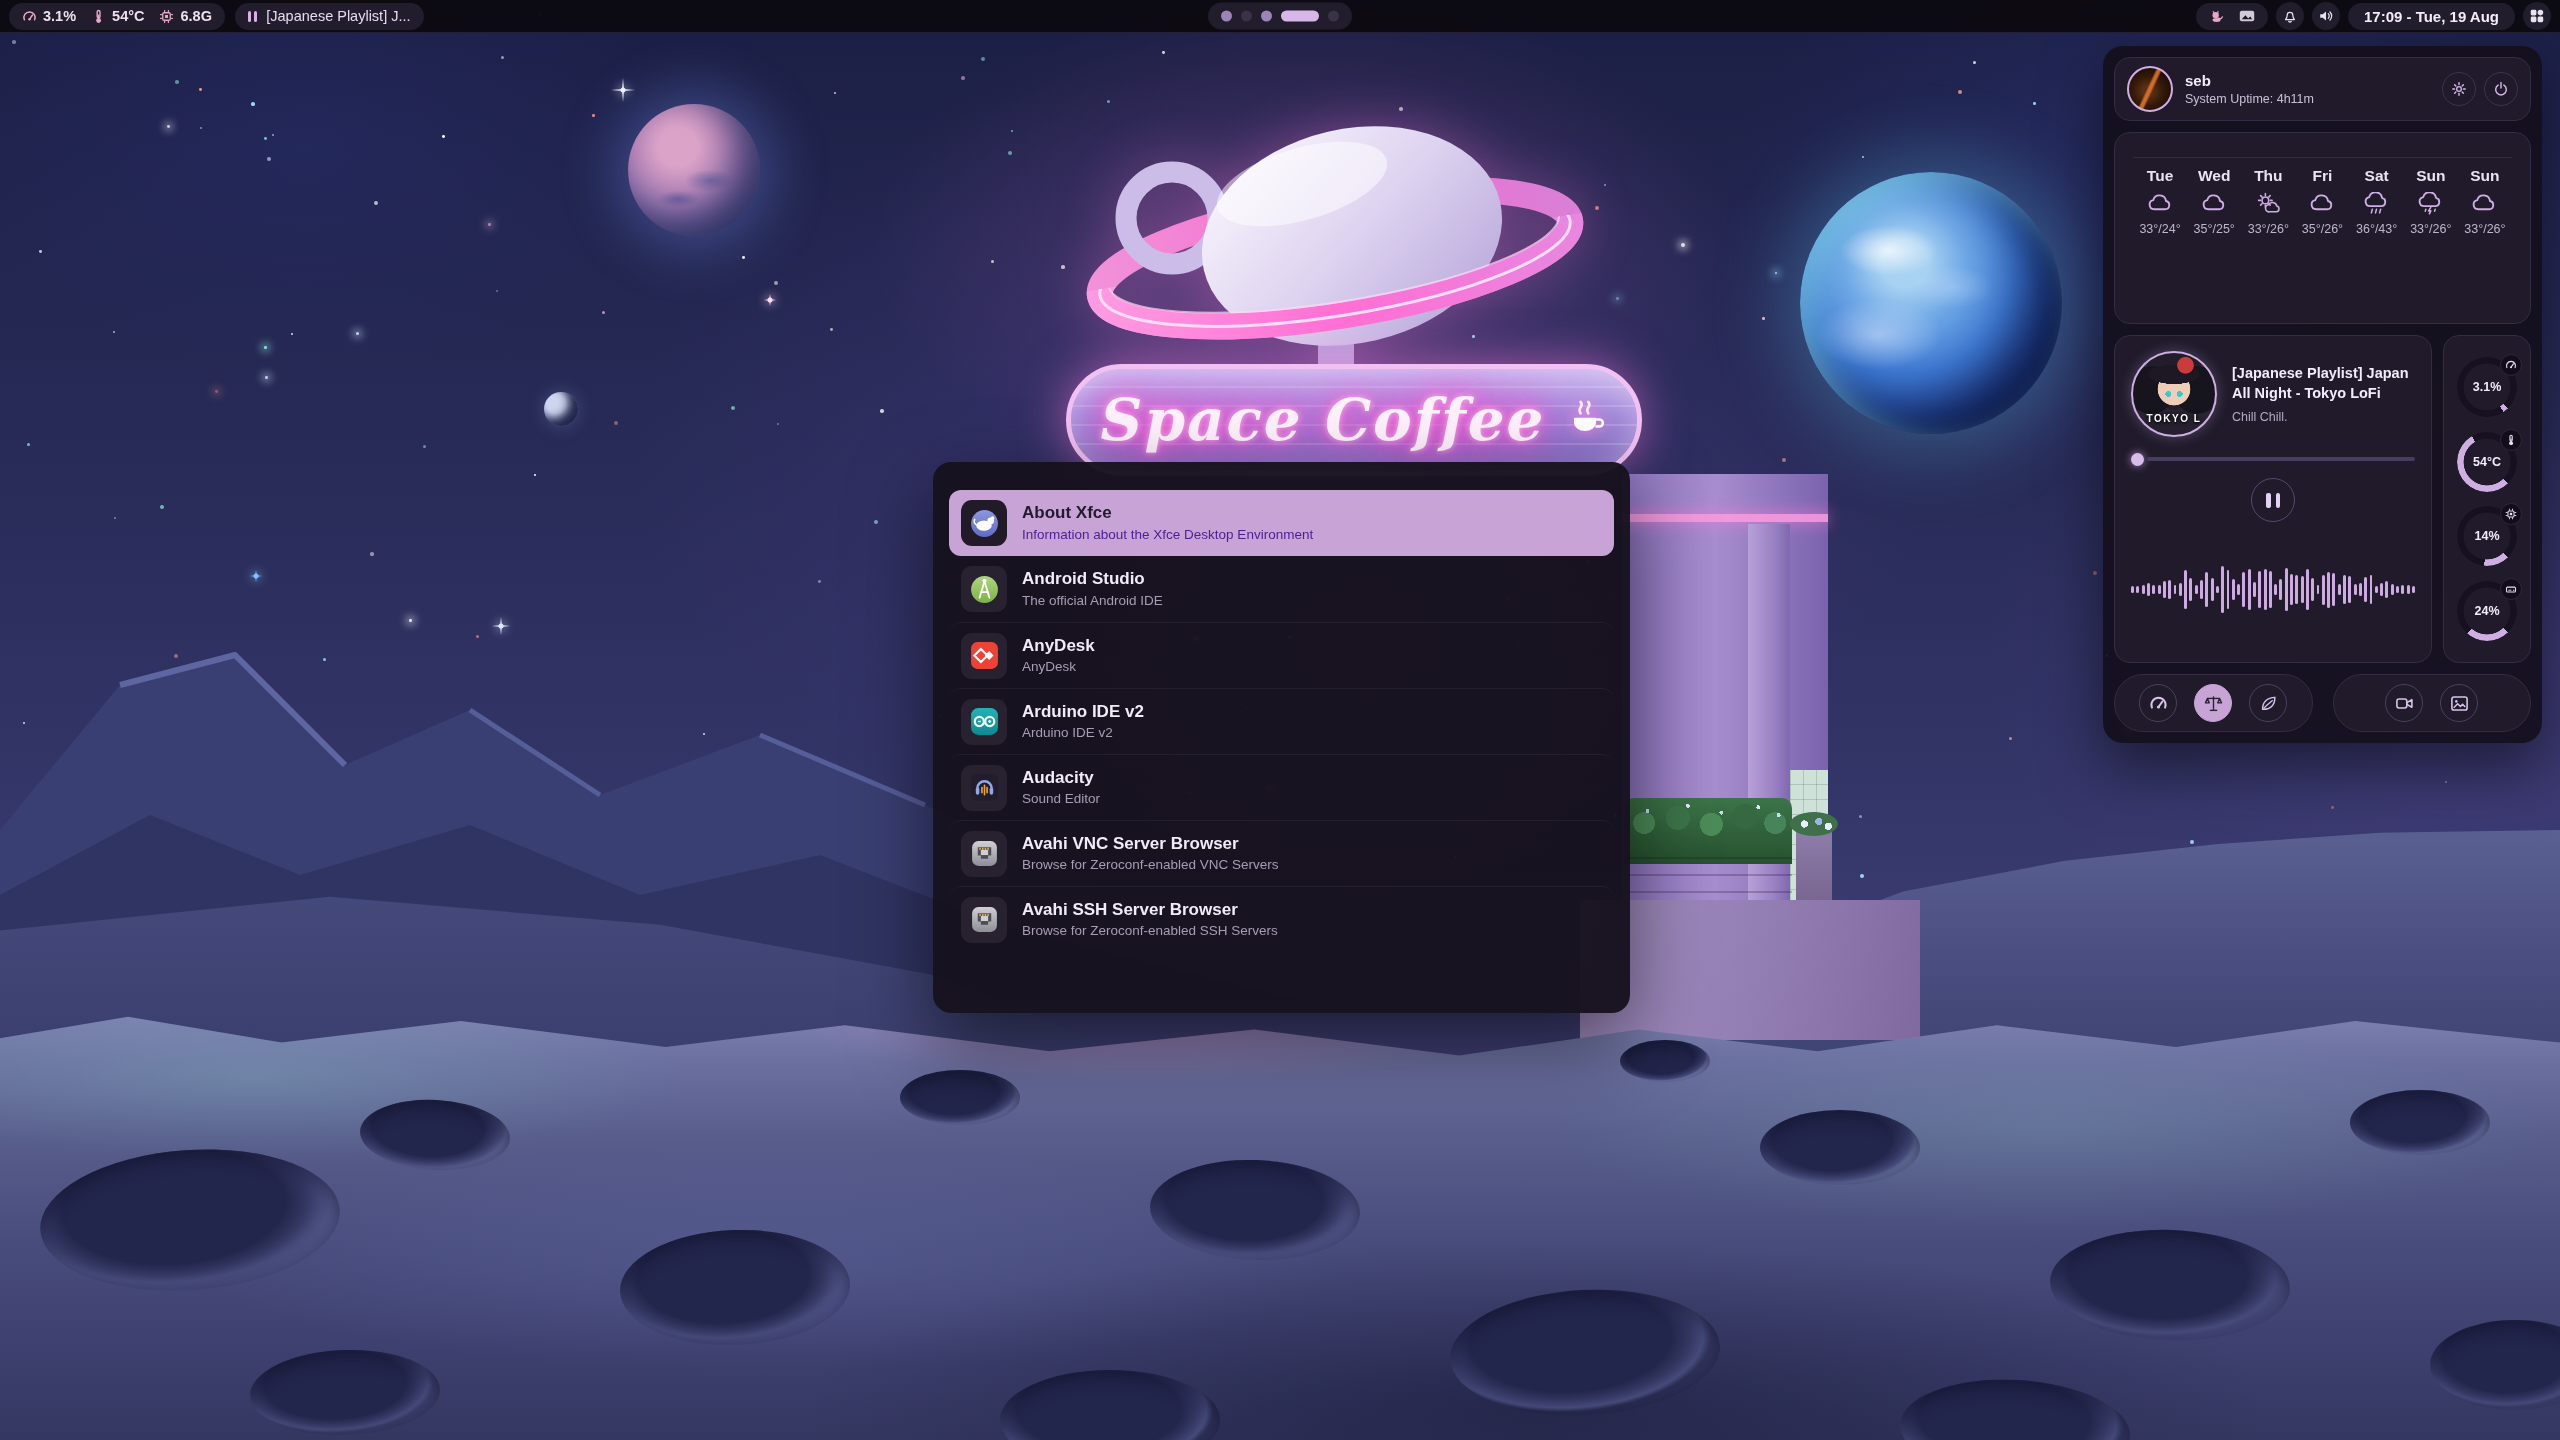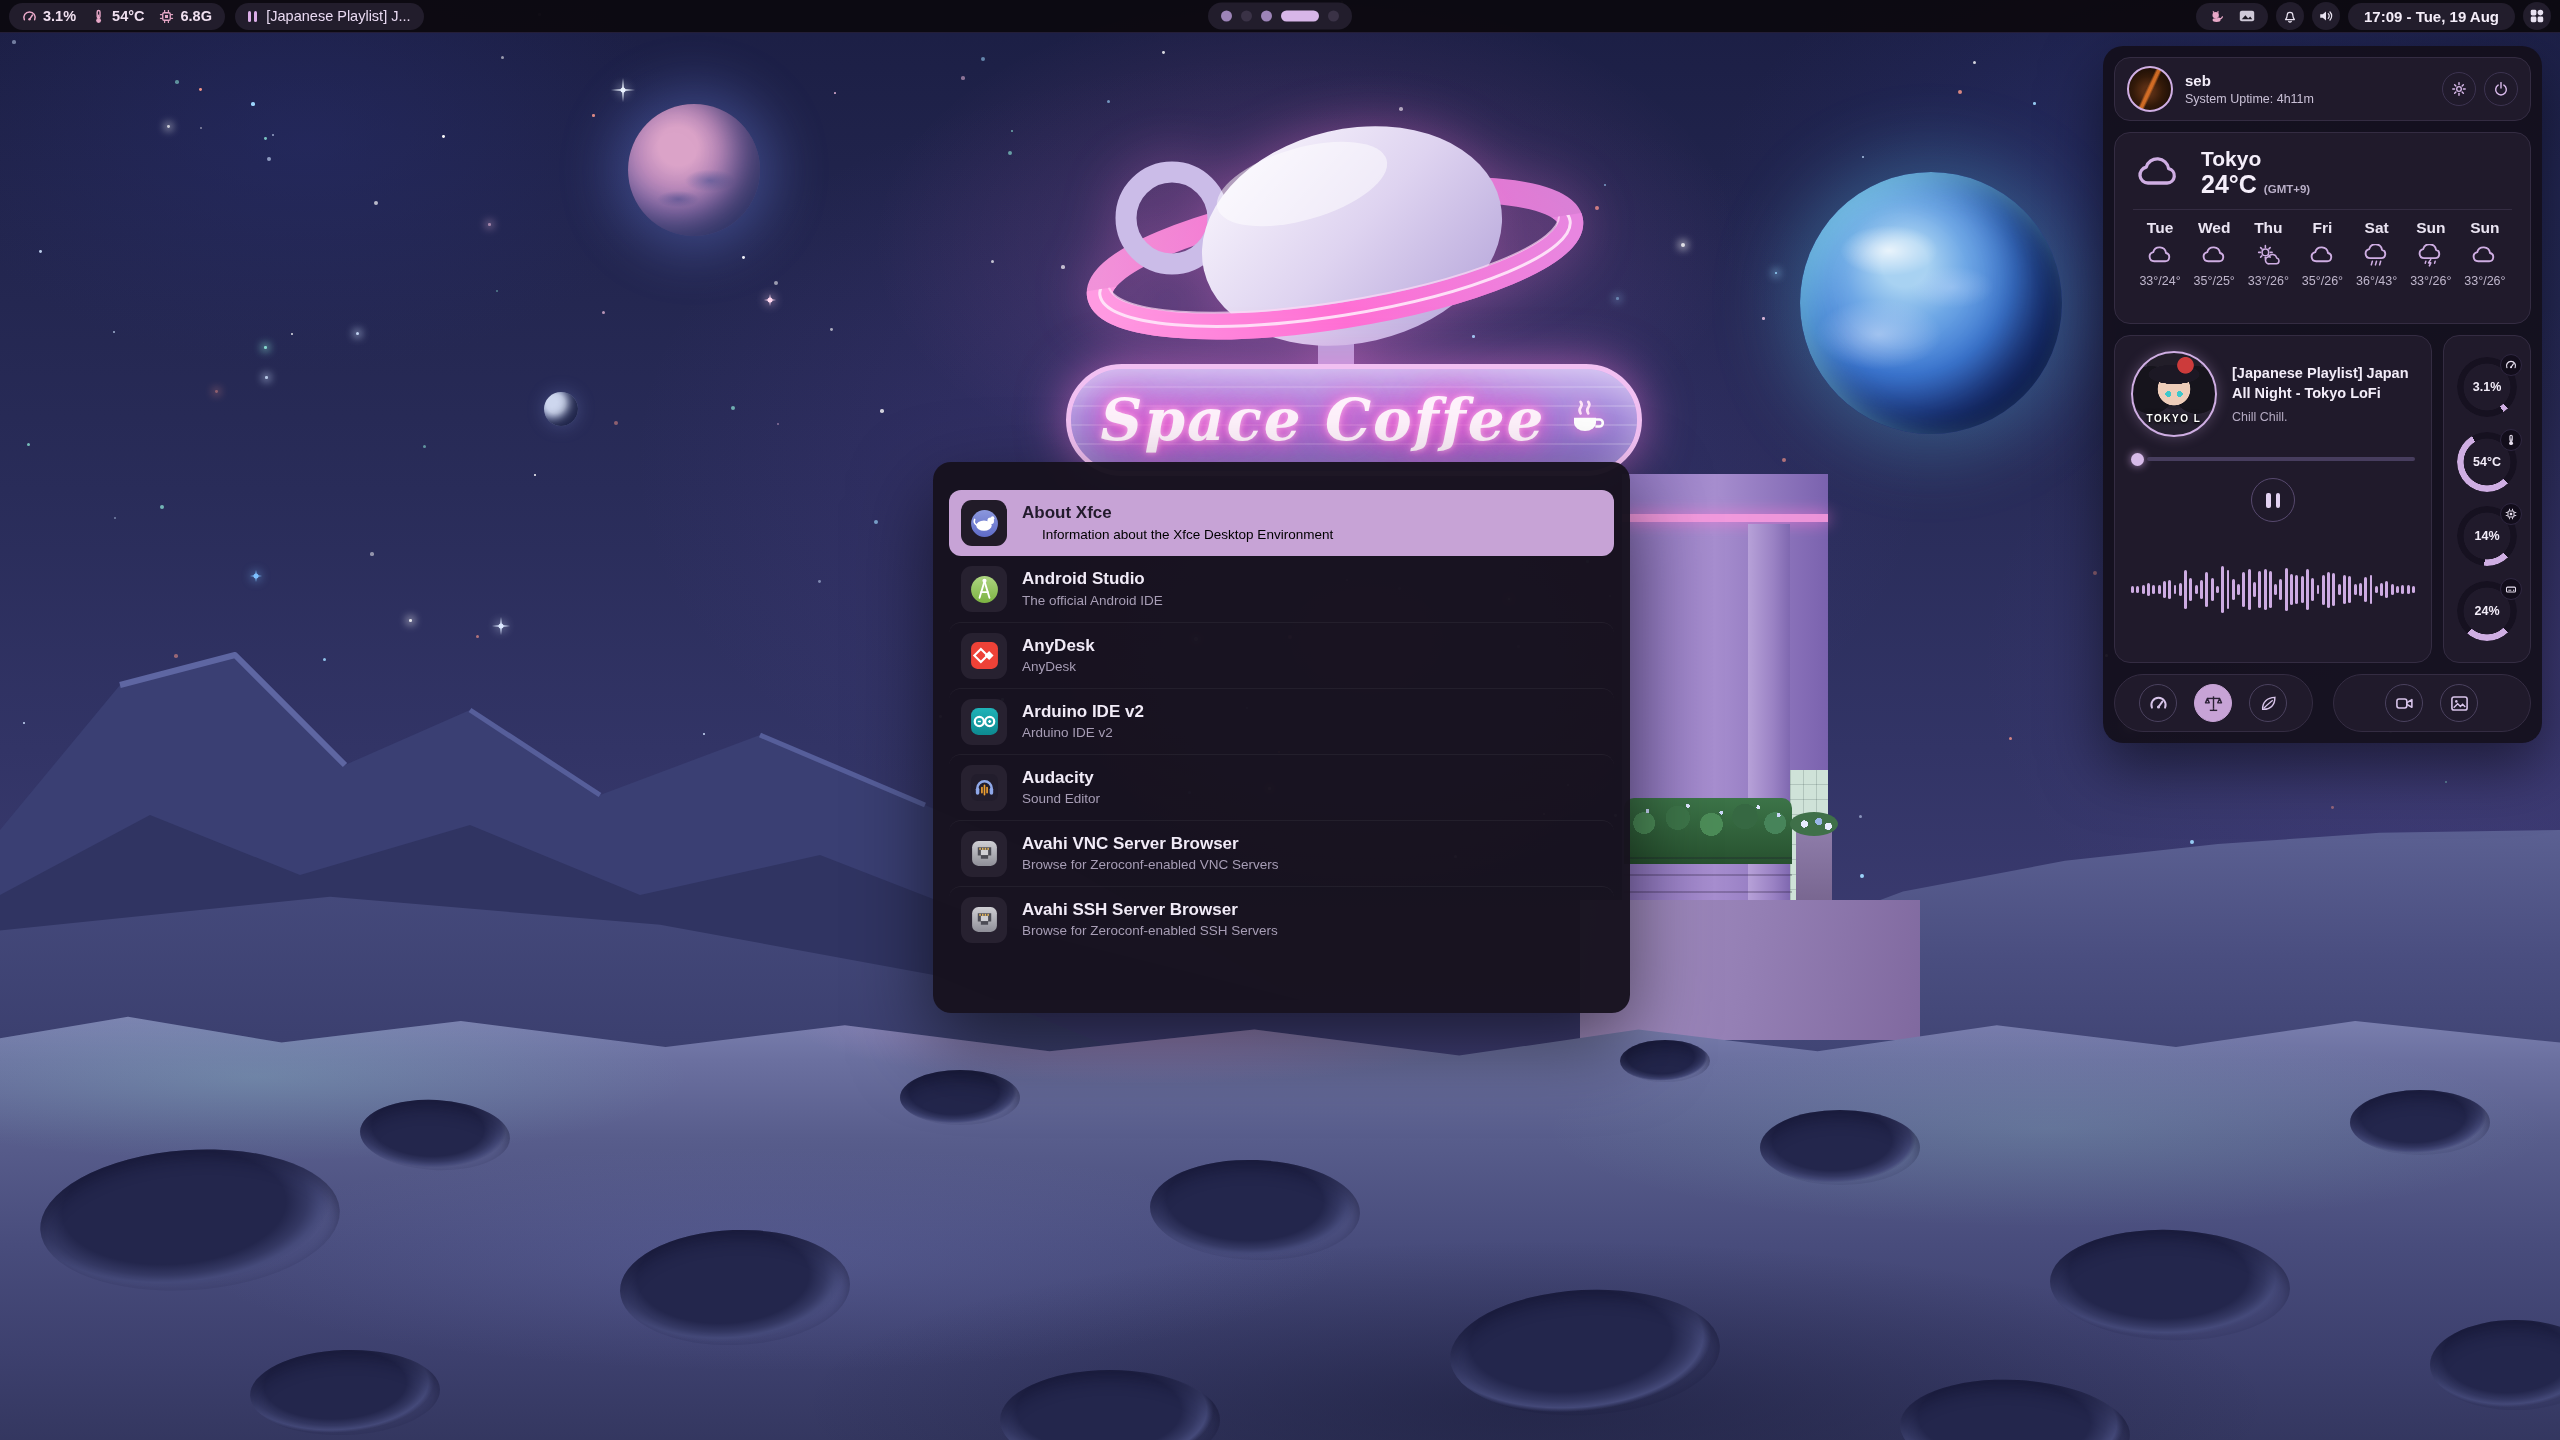--- a/index.html
+++ b/index.html
@@ -165,21 +165,21 @@
   .result.with-sep{border-top:1px solid rgba(255,255,255,.05);}
   .result.selected{background:var(--selected-bg);}
   .app-ic{flex:none;width:46px;height:46px;border-radius:11px;background:#272130;
     display:flex;align-items:center;justify-content:center;}
   .result.selected .app-ic{background:#211b28;}
   .app-ic svg{width:31px;height:31px;}
   .r-text{display:flex;flex-direction:column;gap:3px;min-width:0;}
   .r-title{font-size:17px;font-weight:700;color:#f1ebf7;line-height:1.2;}
   .r-sub{font-size:13.5px;color:#a79db5;line-height:1.2;}
   .result.selected .r-title{color:var(--selected-text);}
-  .result.selected .r-sub{color:#000000;margin-left:20px;}
+  .result.selected .r-sub{color:#4c1d95;}
 
   
   .panel{position:absolute;left:2103px;top:46px;width:439px;height:697px;z-index:10;
     background:rgba(19,15,27,.93);border-radius:20px;padding:11px;display:flex;flex-direction:column;gap:11px;
     box-shadow:0 24px 60px rgba(0,0,0,.5);}
   .card{background:#201a2b;border:1px solid #342c42;border-radius:16px;}
   .user-card{flex:none;height:64px;display:flex;align-items:center;gap:12px;padding:0 12px;}
   .avatar{flex:none;width:46px;height:46px;border-radius:50%;border:2.5px solid var(--accent);
     background:linear-gradient(115deg,transparent 44%,rgba(232,120,40,.85) 48% 52%,transparent 56%),
       radial-gradient(circle at 45% 55%, #5a2e14 0 16%, #341a09 45%, #1a0d06 78%, #120a08 100%);}
@@ -731,34 +731,20 @@
               <svg viewBox="0 0 18 18">
                 <path d="M5.8 4.6 a6 6 0 1 0 6.4 0" fill="none" stroke="currentColor" stroke-width="1.6" stroke-linecap="round"></path>
                 <line x1="9" y1="1.8" x2="9" y2="8" stroke="currentColor" stroke-width="1.6" stroke-linecap="round"></line>
               </svg>
             </span>
           </button>
       </div>
     </div>
 
     <div class="card weather-card">
-      <div class="w-head">
-        <span class="ic w-big">
-            <svg viewBox="0 0 26 22">
-              <path d="M7 16.5 h10.5 a4 4 0 0 0 .8-7.9 A6.3 6.3 0 0 0 6 7.8 a4.4 4.4 0 0 0 1 8.7 z" fill="none" stroke="currentColor" stroke-width="1.8" stroke-linejoin="round"></path>
-            </svg>
-          </span>
-        <div>
-          <div class="w-city">Tokyo</div>
-          <div class="w-temp-row">
-            <span class="w-temp">24°C</span>
-            <span class="w-tz">(GMT+9)</span>
-          </div>
-        </div>
-      </div>
       <div class="w-div"></div>
       <div id="forecast">
           <div class="fc">
             <span class="fc-day">Tue</span>
             <span class="ic wic">
               <svg viewBox="0 0 26 22">
                 <path d="M7 16.5 h10.5 a4 4 0 0 0 .8-7.9 A6.3 6.3 0 0 0 6 7.8 a4.4 4.4 0 0 0 1 8.7 z" fill="none" stroke="currentColor" stroke-width="1.8" stroke-linejoin="round"></path>
               </svg>
             </span>
             <span class="fc-temps">33°/24°</span>

